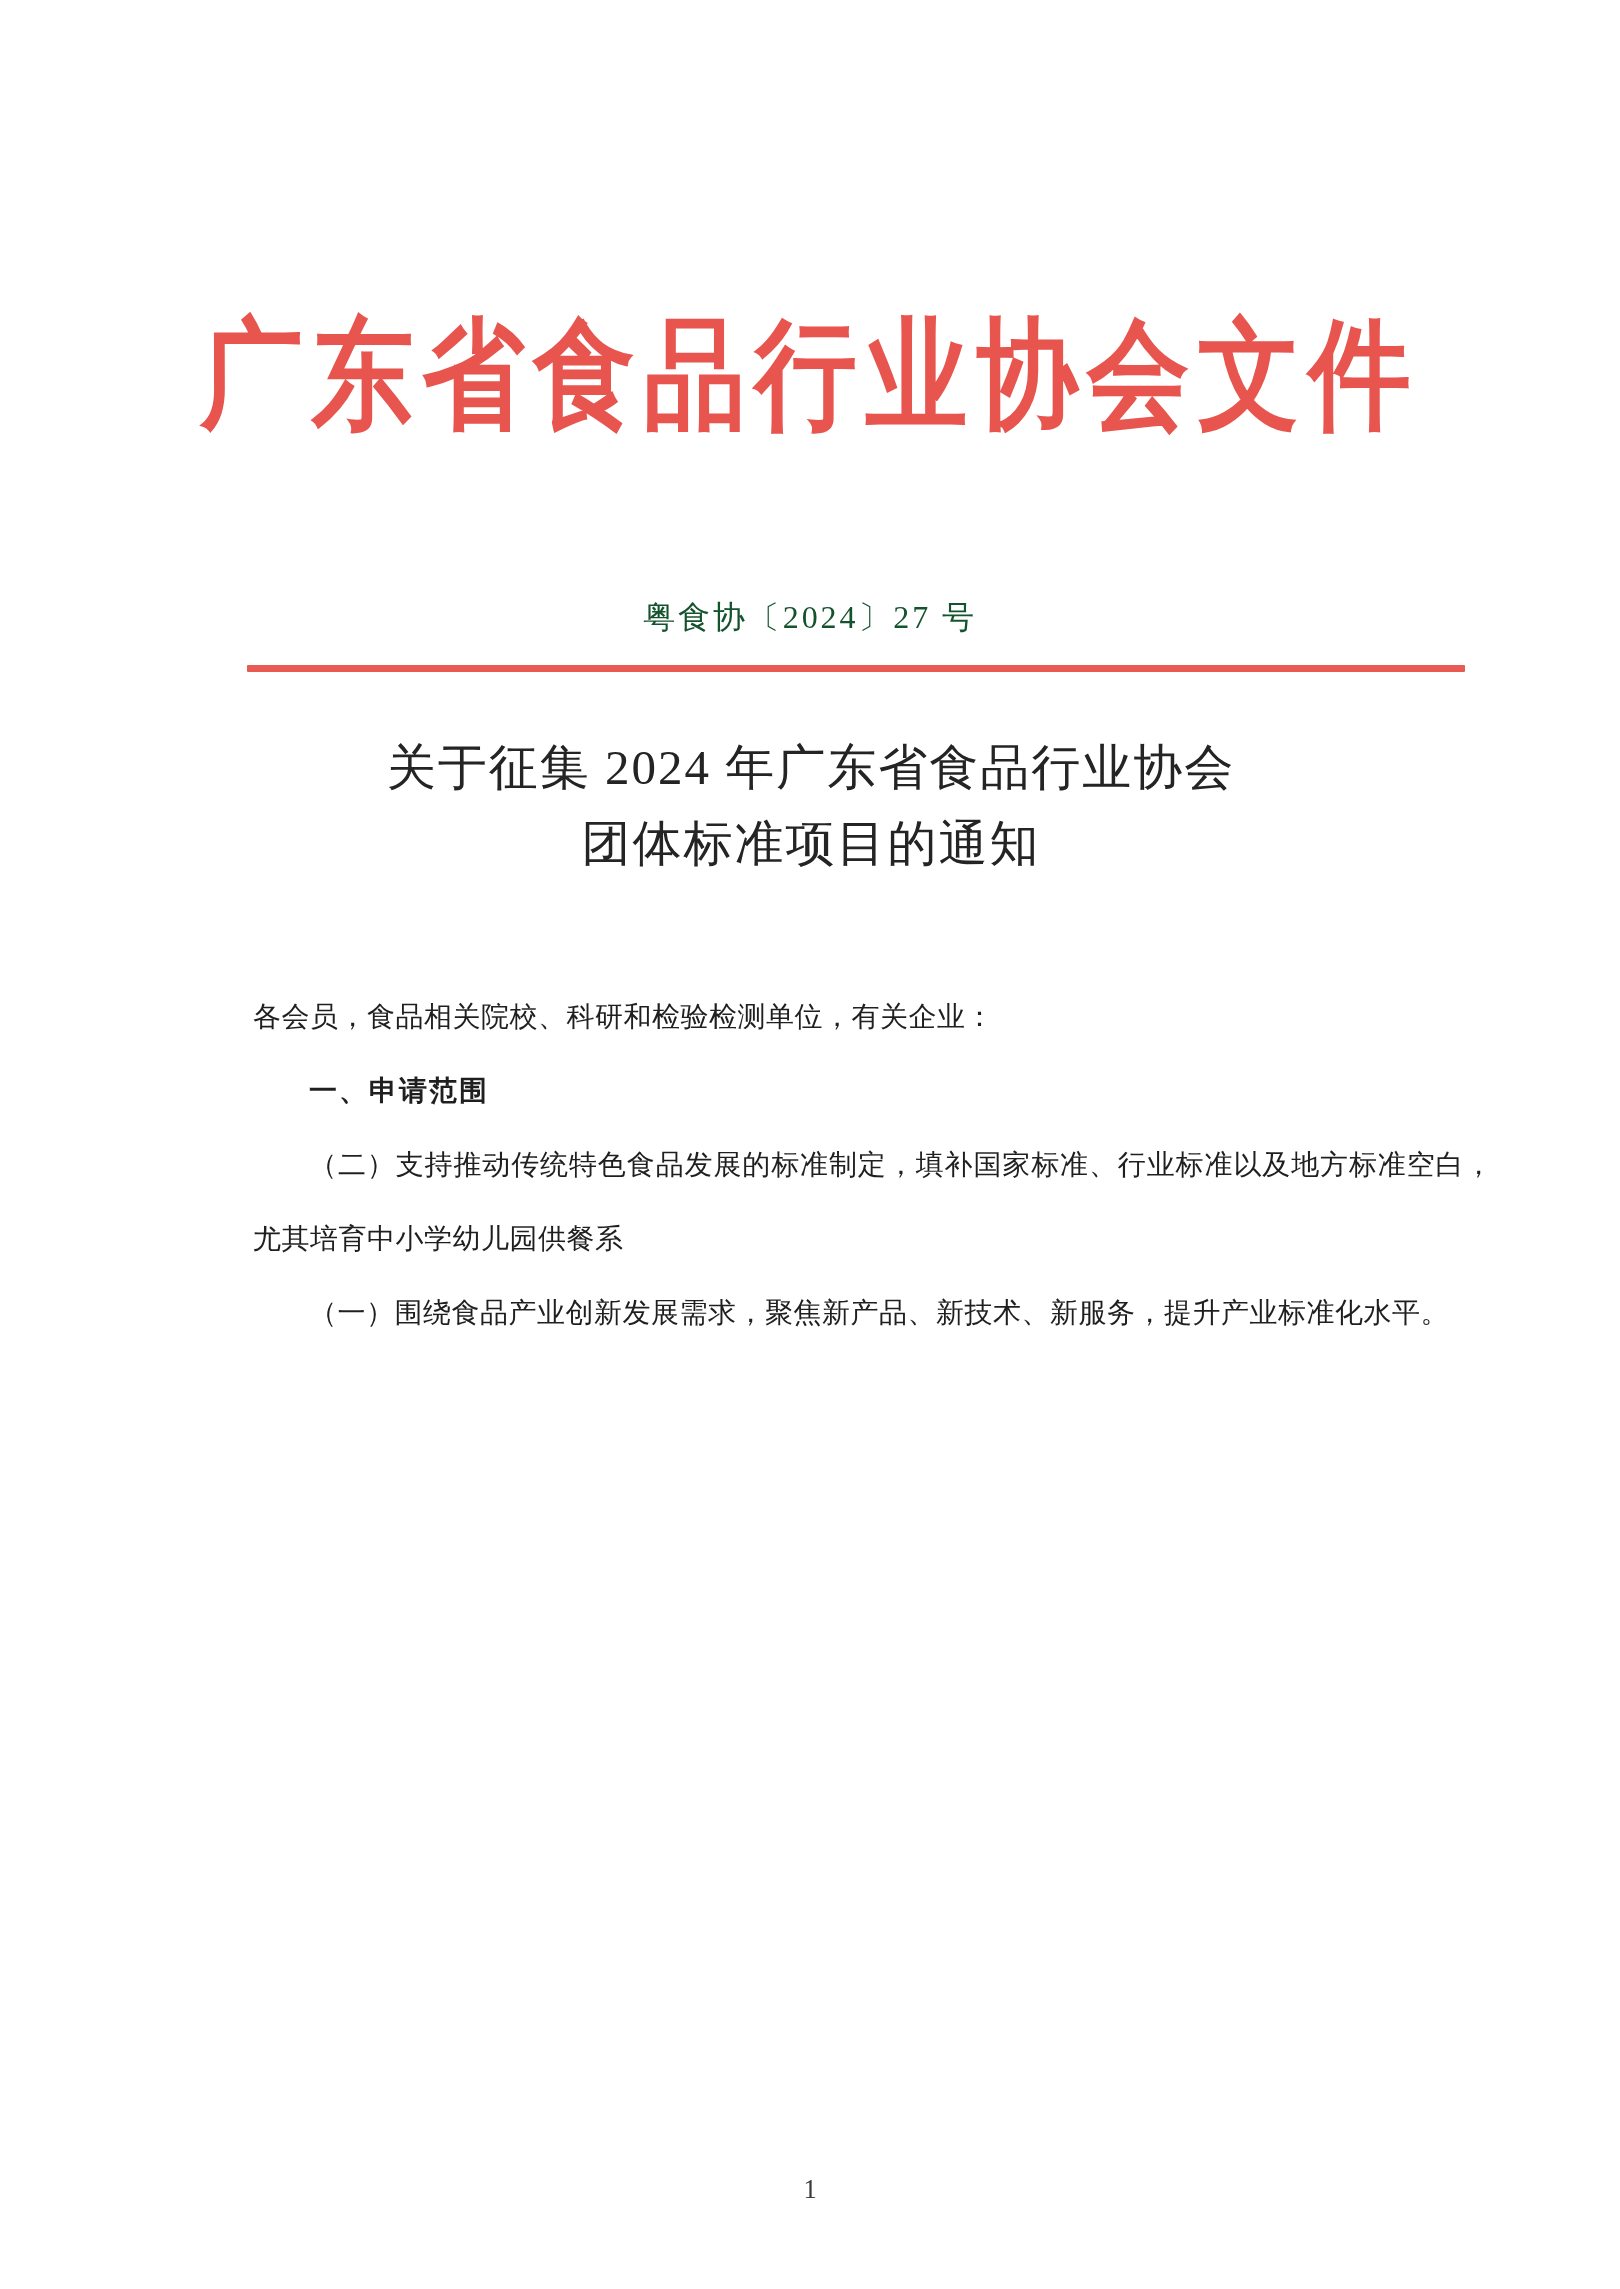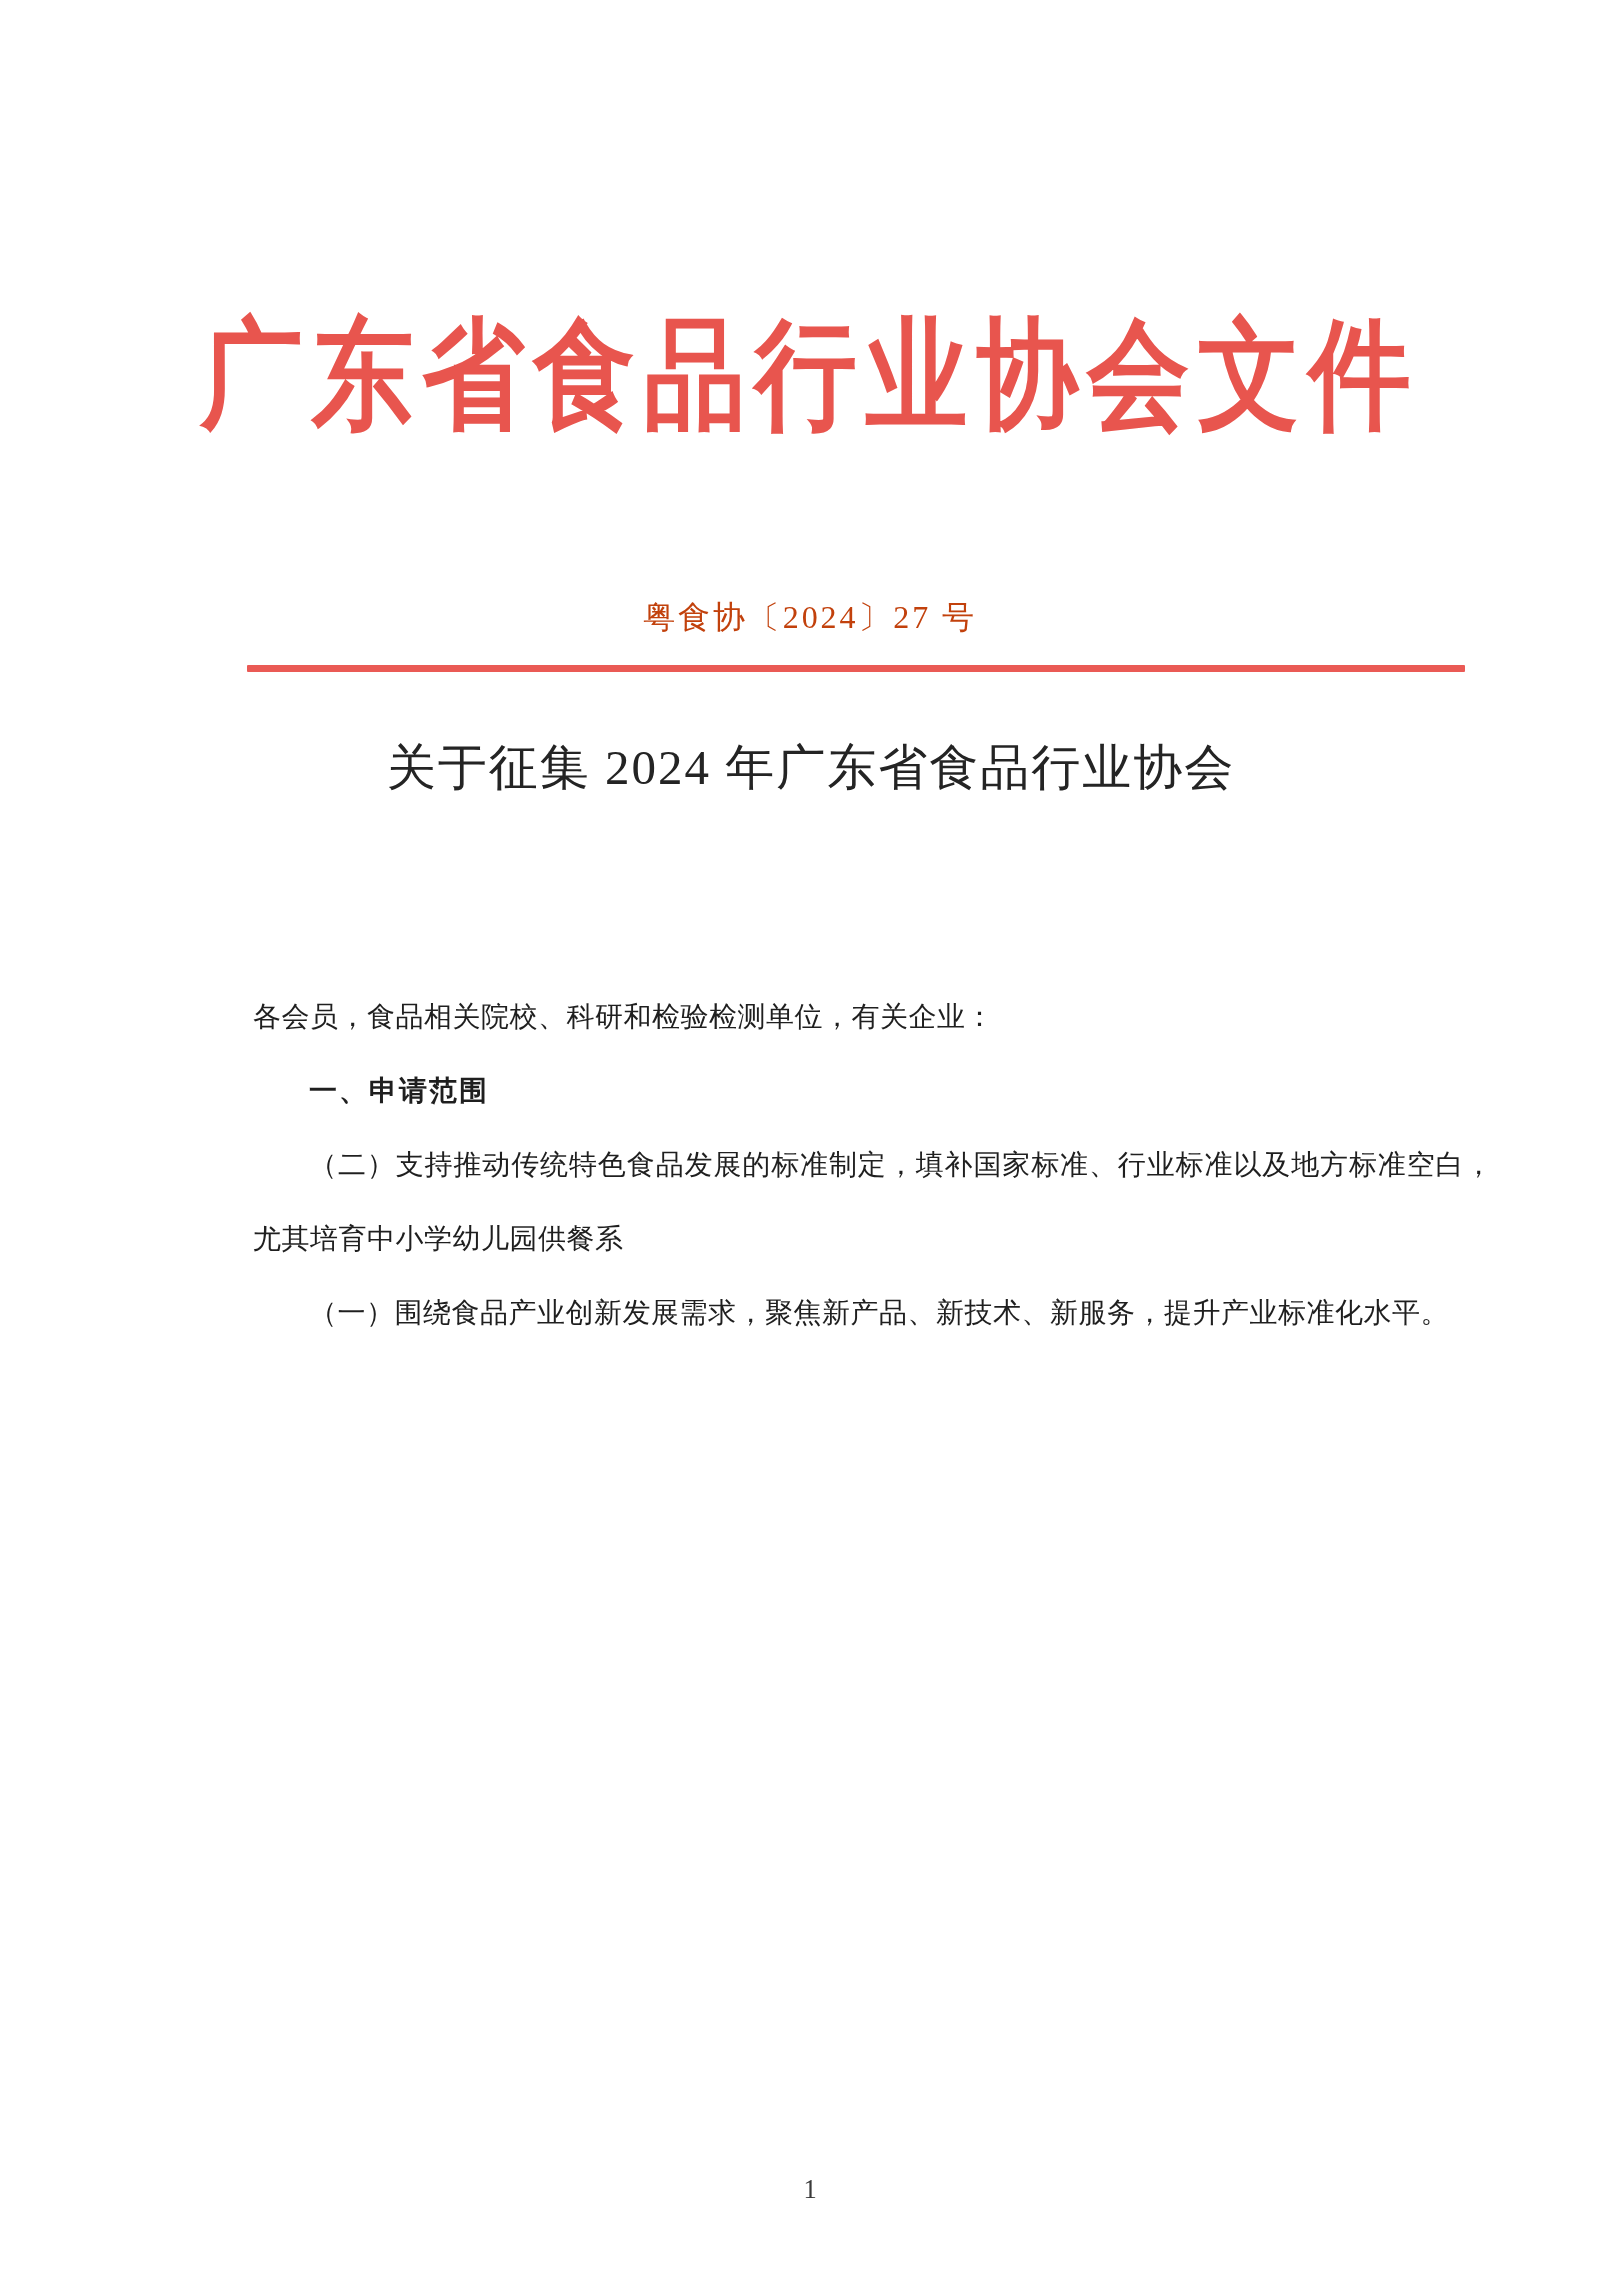--- a/index.html
+++ b/index.html
@@ -48,21 +48,21 @@
     left: 0;
     right: 0;
     top: 596px;
     text-align: center;
   }
   .docnum {
     display: inline-block;
     font-family: "Liberation Serif", "DejaVu Serif", serif;
     font-size: 32px;
     letter-spacing: 2.9px;
-    color: #c2410c;
+    color: #14532d;
     white-space: nowrap;
   }
 
   
   .red-rule {
     position: absolute;
     left: 247px;
     top: 665px;
     width: 1218px;
     height: 6.9px;
@@ -134,20 +134,21 @@
   </div>
 
   <div class="docnum-wrap">
     <span class="docnum">粤食协〔2024〕27 号</span>
   </div>
 
   <div class="red-rule"></div>
 
   <div class="doc-title">
     <span class="tline">关于征集 2024 年广东省食品行业协会</span>
+    <span class="tline">团体标准项目的通知</span>
   </div>
 
   <div class="body-text">
     <p class="nowrap-line">各会员，食品相关院校、科研和检验检测单位，有关企业：</p>
 
 
     <p class="p-head">一、申请范围</p>
 
     <p class="p-indent">（二）支持推动传统特色食品发展的标准制定，填补国家标准、行业标准以及地方标准空白，尤其培育中小学幼儿园供餐系</p>
 

